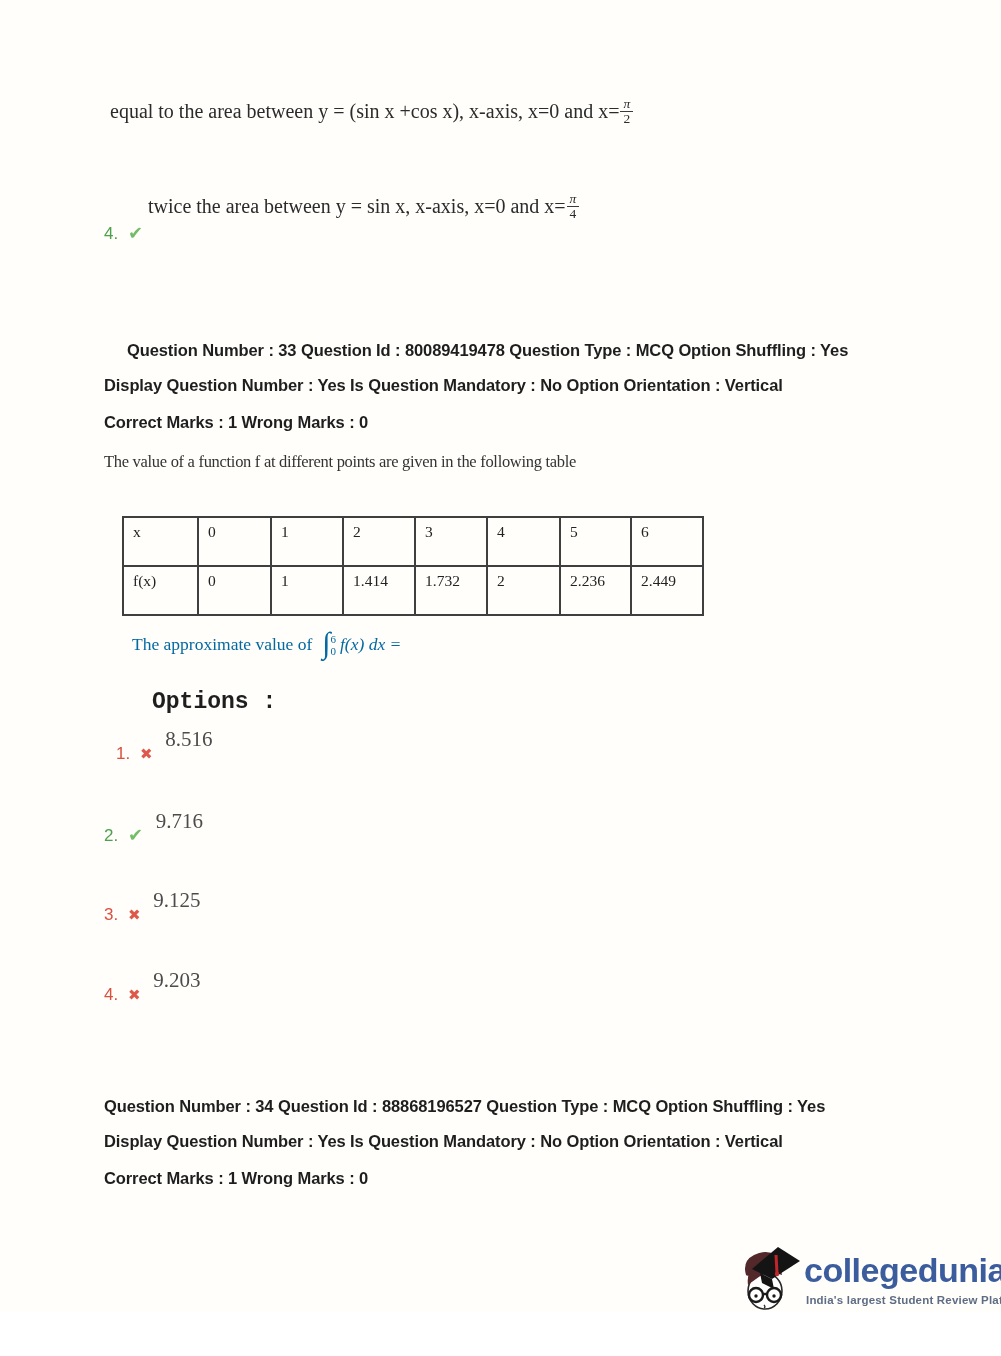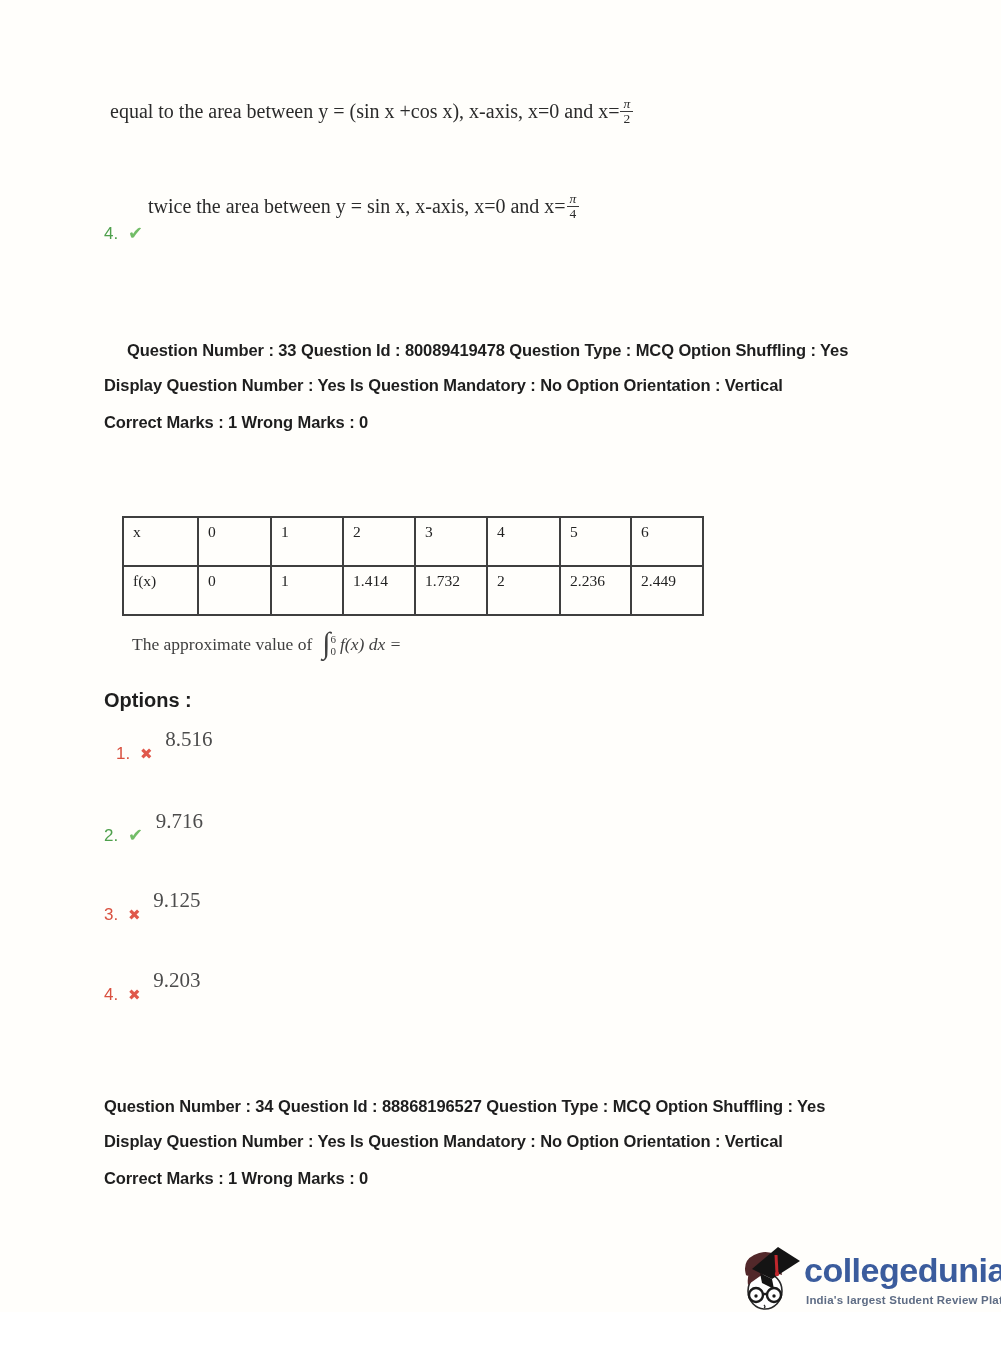--- a/index.html
+++ b/index.html
@@ -37,27 +37,27 @@
   .desc { font-family:"Liberation Serif", serif; font-size:16.5px; color:#333; letter-spacing:-0.3px; }
 
   
   table.ftable { border-collapse:collapse; table-layout:fixed; }
   table.ftable td {
     border:2px solid #3f3f3f; height:42px; vertical-align:top;
     padding:5px 0 0 9px; font-family:"Liberation Serif", serif; font-size:15.5px; color:#222;
   }
 
   
-  .int-line { font-family:"Liberation Serif", serif; font-size:17.5px; color:#404040; white-space:nowrap; }
+  .int-line { font-family:"Liberation Serif", serif; font-size:17.5px; color:#0369a1; white-space:nowrap; }
   .int-glyph { font-size:30px; line-height:0; position:relative; top:3px; margin-left:10px; }
   .int-limits { display:inline-flex; flex-direction:column; font-size:11px; line-height:1.1;
                 vertical-align:middle; position:relative; top:-1px; }
   .int-body { font-style:italic; margin-left:4px; }
 
-  .options-label { font-family:Liberation Sans, sans-serif; font-weight:700; font-size:20px; color:#1e1e1e; }
+  .options-label { font-family:Liberation Mono, monospace; font-weight:700; font-size:23px; color:#1e1e1e;margin-left:48px; }
 
   
   .logo { cursor:pointer; }
   .brand { font-family:"Liberation Sans", sans-serif; font-weight:700; font-size:34px;
            color:#3b5c9d; letter-spacing:-0.5px; line-height:1; }
   .tagline { font-family:"Liberation Sans", sans-serif; font-weight:700; font-size:11.5px;
              color:#5e6c84; letter-spacing:0.2px; }
 </style>
 </head>
 <body>
@@ -79,20 +79,21 @@
   </div>
   <div class="abs opt-marker" style="left:104px; top:222px;">
     <span class="opt-num correct">4.</span>
     <span class="opt-icon check">✔</span>
   </div>
 
   <div class="abs meta-line" style="left:104px; top:341px;margin-left:23px;">Question Number : 33 Question Id : 80089419478 Question Type : MCQ Option Shuffling : Yes</div>
   <div class="abs meta-line" style="left:104px; top:376px;">Display Question Number : Yes Is Question Mandatory : No Option Orientation : Vertical</div>
   <div class="abs meta-line" style="left:104px; top:413px;">Correct Marks : 1 Wrong Marks : 0</div>
 
+  <div class="abs desc" style="left:104px; top:452px;">The value of a function f at different points are given in the following table</div>
 
   <table class="ftable abs" style="left:122px; top:516px; width:580px;">
     <colgroup>
       <col style="width:75px">
         <col style="width:73px">
         <col style="width:72px">
         <col style="width:72px">
       <col style="width:72px">
         <col style="width:73px">
         <col style="width:71px">

